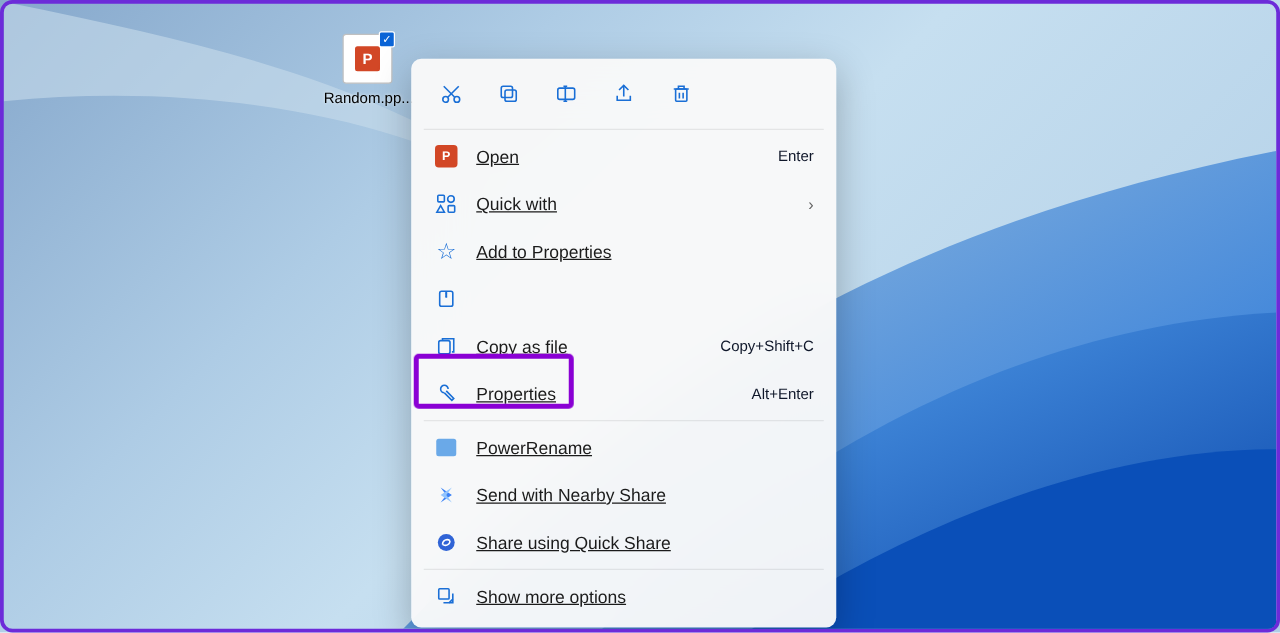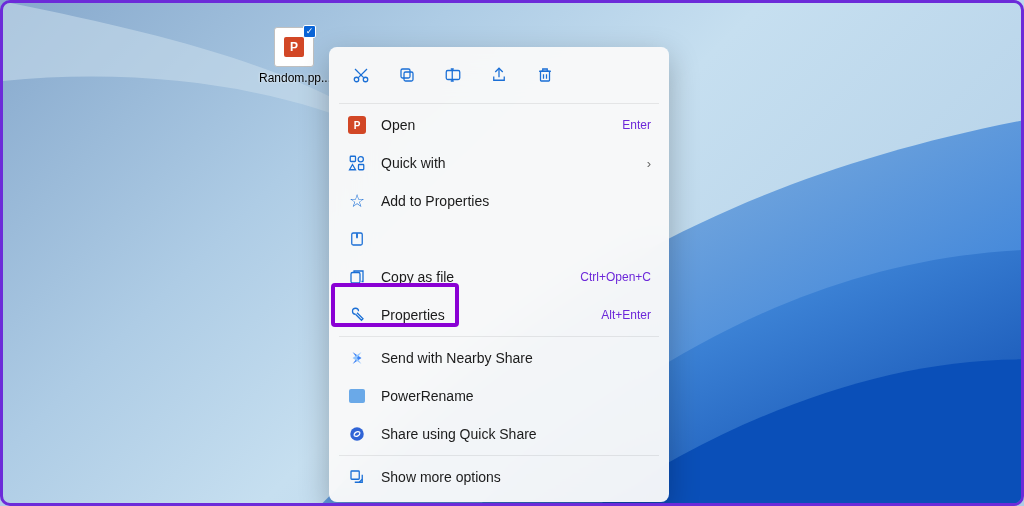--- a/index.html
+++ b/index.html
@@ -103,23 +103,23 @@
       cursor: pointer;
       color: #1b1b1b;
       position: relative;
     }
     .menu-item .mi-icon {
       width: 20px; height: 20px;
       display: flex; align-items: center; justify-content: center;
       margin-right: 14px;
       color: #1a6fd6;
     }
-    .menu-item .label { flex: 1; }
+    .menu-item .label { flex: 1; text-decoration: underline; }
     .menu-item .hint {
-      color: #6d28d9;
+      color: #0f172a;
       font-size: 12px;
     }
     .menu-item .chev {
       color: #666; font-size: 13px;
     }
     .highlight-box {
       position: absolute;
       border: 4px solid #8a00d4;
       border-radius: 4px;
       pointer-events: none;
@@ -236,49 +236,49 @@
     </div>
   </div>
   <div class="menu-item">
     <div class="mi-icon">
       <svg width="18" height="18" viewBox="0 0 24 24" fill="none" stroke="currentColor" stroke-width="1.7">
           <rect x="4" y="6" width="12" height="14" rx="2"></rect>
           <path d="M8 6 V4 h12 v14 h-2"></path>
         </svg>
     </div>
     <div class="label">Copy as file</div>
-    <div class="hint">Ctrl+Open+C</div>
+    <div class="hint">Copy+Shift+C</div>
   </div>
   <div class="menu-item">
     <div class="mi-icon">
       <svg width="18" height="18" viewBox="0 0 24 24" fill="none" stroke="currentColor" stroke-width="1.7">
           <path d="M14 7 a4 4 0 1 0 -4 4"></path>
           <path d="M12 9 l8 8 l-2 2 l-8 -8"></path>
         </svg>
     </div>
     <div class="label">Properties</div>
     <div class="hint">Alt+Enter</div>
   </div>
 
   <div class="sep"></div>
 
+  <div class="menu-item">
+    <div class="mi-icon">
+        <div class="small-sq"></div>
+      </div>
+    <div class="label">PowerRename</div>
+  </div>
   <div class="menu-item">
     <div class="mi-icon">
       <svg width="18" height="18" viewBox="0 0 24 24" fill="none">
           <path d="M6 4 L18 12 L6 20 L12 12 Z" fill="#3b82f6"></path>
           <path d="M18 4 L6 12 L18 20 L12 12 Z" fill="#93c5fd"></path>
         </svg>
     </div>
     <div class="label">Send with Nearby Share</div>
-  </div>
-  <div class="menu-item">
-    <div class="mi-icon">
-        <div class="small-sq"></div>
-      </div>
-    <div class="label">PowerRename</div>
   </div>
   <div class="menu-item">
     <div class="mi-icon">
       <svg width="18" height="18" viewBox="0 0 24 24">
           <circle cx="12" cy="12" r="9" fill="#3064d6"></circle>
           <path d="M8 14 a5 5 0 0 1 8 -4" stroke="#fff" stroke-width="1.6" fill="none"></path>
           <path d="M16 10 a5 5 0 0 1 -8 4" stroke="#fff" stroke-width="1.6" fill="none"></path>
         </svg>
     </div>
     <div class="label">Share using Quick Share</div>

